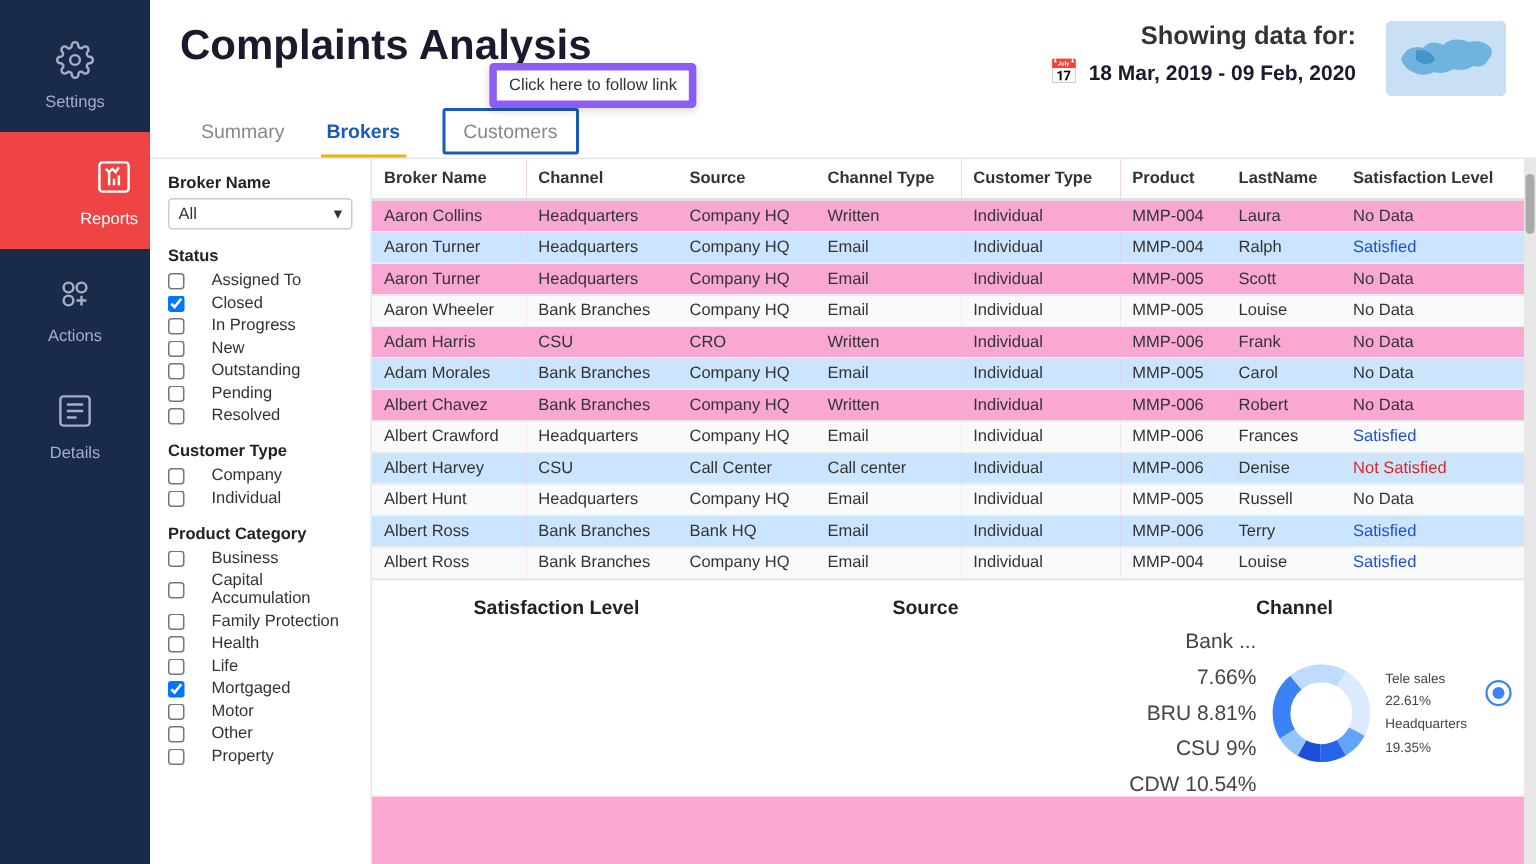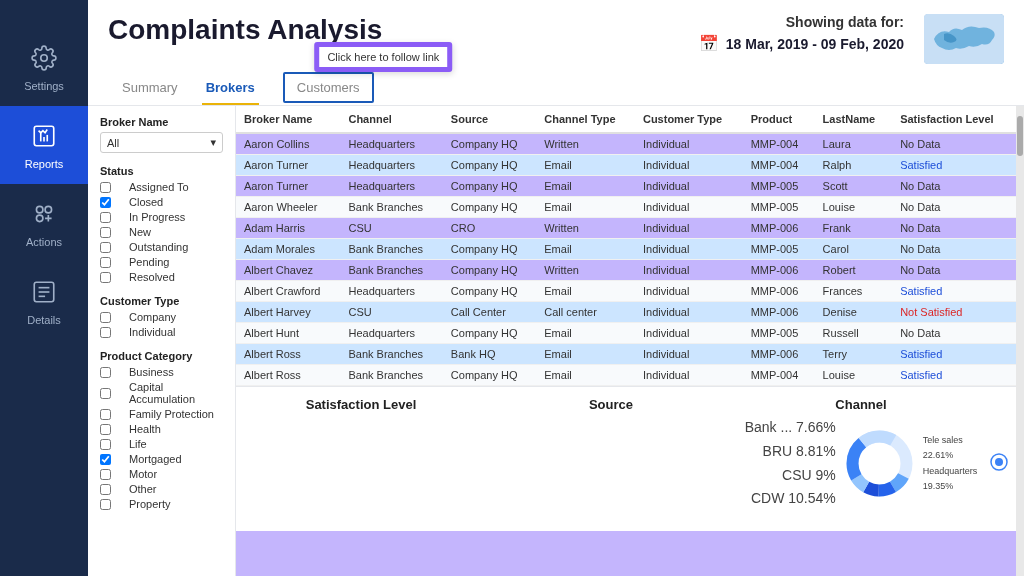--- a/index.html
+++ b/index.html
@@ -1,52 +1,52 @@
 <!DOCTYPE html>
 <html><head>
   <meta charset="utf-8">
   <style>
     * { box-sizing: border-box; margin: 0; padding: 0; }
     body { font-family: 'Segoe UI', Arial, sans-serif; background: #f0f2f5; width: 1024px; height: 576px; overflow: hidden; display: flex; }
 
     
     .sidebar {
-      width: 88px;
+      width: 100px;
       background: #1a2b4a;
       display: flex;
       flex-direction: column;
       align-items: center;
-      padding-top: 28px;
+      padding-top: 10px;
       flex-shrink: 0;
     }
     .sidebar-item {
       width: 100%;
       display: flex;
       flex-direction: column;
       align-items: center;
       padding: 14px 8px;
       color: #a0b0c8;
       cursor: pointer;
       font-size: 11px;
       gap: 6px;
     }
-    .sidebar-item.active { background: #1d4ed8; color: #ffffff; }
+    .sidebar-item.active { background: #ef4444; color: #ffffff; align-items: flex-end; }
     .sidebar-item .icon-wrap {
       width: 32px; height: 32px;
       display: flex; align-items: center; justify-content: center;
     }
     .sidebar-item svg { width: 26px; height: 26px; fill: none; stroke: currentColor; stroke-width: 1.5; }
     .sidebar-label { font-size: 11px; text-align: center; }
 
     
     .main {
       flex: 1;
       display: flex;
       flex-direction: column;
-      background: #c4b5fd;
+      background: #f9a8d4;
       overflow: hidden;
     }
 
     
     .header {
       padding: 14px 20px 0 20px;
       background: #ffffff;
       border-bottom: 1px solid #e5e7eb;
     }
     .header-top {
@@ -60,21 +60,21 @@
       font-weight: 700;
       color: #1a1a2e;
     }
     .date-range {
       display: flex;
       flex-direction: column;
       align-items: flex-end;
       gap: 4px;
     }
     .showing-label {
-      font-size: 14px;
+      font-size: 17px;
       font-weight: 600;
       color: #333;
     }
     .date-display {
       display: flex;
       align-items: center;
       gap: 6px;
       font-size: 14px;
       font-weight: 600;
       color: #1a1a2e;

